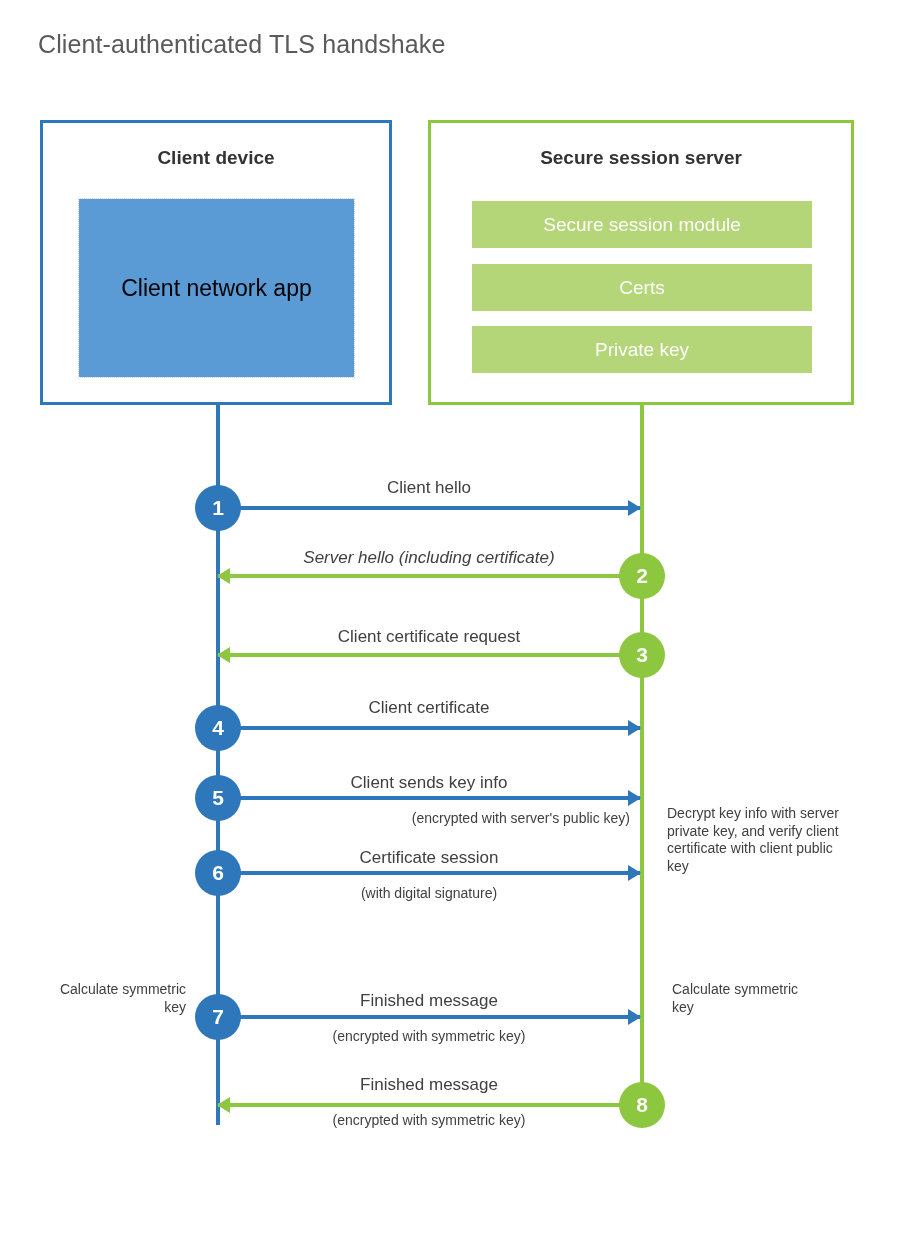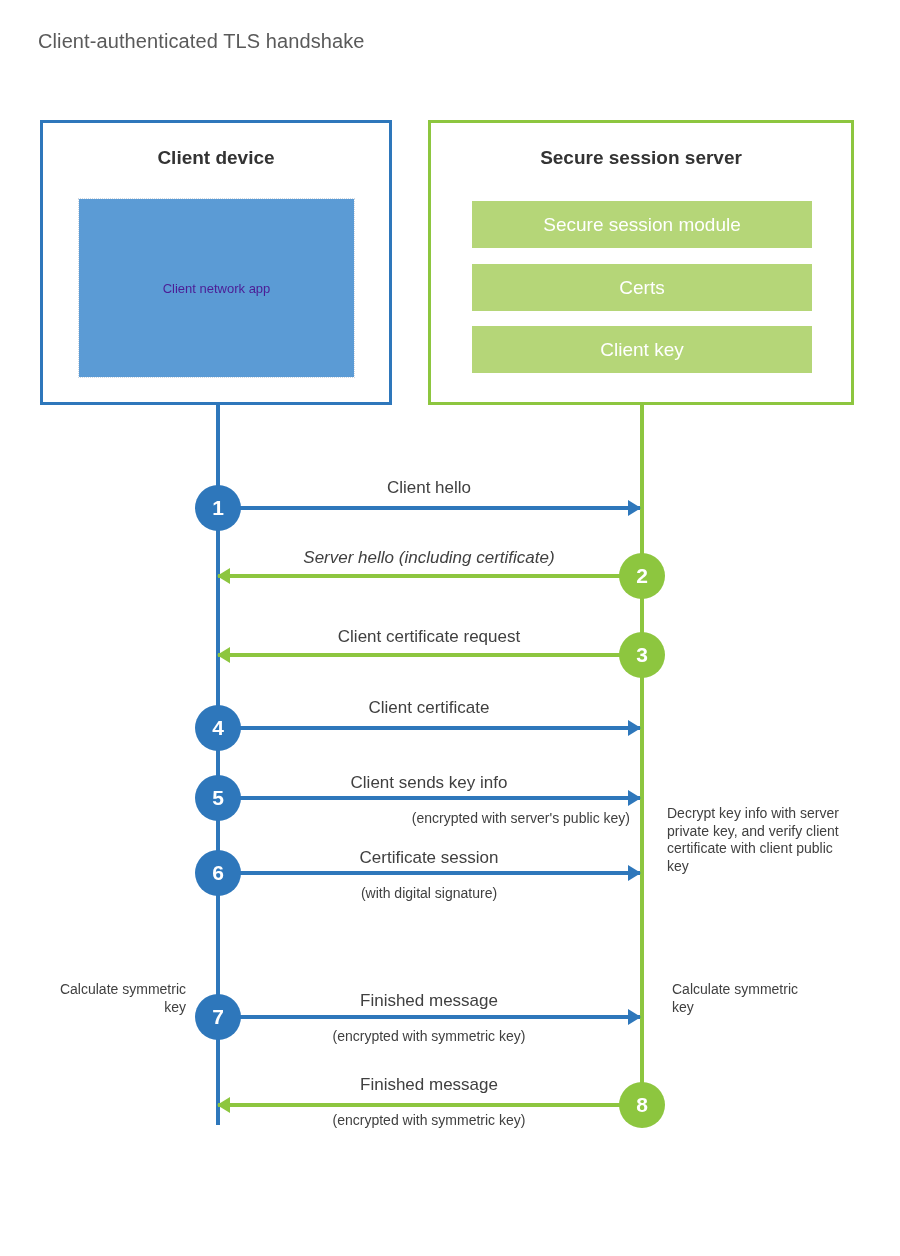--- a/index.html
+++ b/index.html
@@ -14,21 +14,21 @@
     font-family: "Liberation Sans", sans-serif;
     color: #404040;
     overflow: hidden;
   }
 
   
   #page-title {
     position: absolute;
     left: 38px;
     top: 30px;
-    font-size: 20px;
+    font-size: 25px;
     font-weight: 400;
     color: #5a5a5a;
     letter-spacing: 0.1px;
     white-space: nowrap;
   }
 
   
   .actor-box {
     position: absolute;
     background: #ffffff;
@@ -67,22 +67,22 @@
     top: 76px;
     width: 275px;
     height: 178px;
     background: #5B9BD5;
     outline: 1px dotted #cfd8e2;
     display: flex;
     align-items: center;
     justify-content: center;
   }
   #client-app .app-label {
-    color: #4c1d95;
-    font-size: 13px;
+    color: #000000;
+    font-size: 23px;
     line-height: 27px;
     text-align: center;
     width: 200px;
   }
 
   
   .server-bar {
     position: absolute;
     left: 41px;
     width: 340px;
@@ -201,21 +201,21 @@
   <div class="actor-title">Client device</div>
   <div id="client-app">
     <span class="app-label">Client network app</span>
   </div>
 </div>
 
 <div id="server-box" class="actor-box">
   <div class="actor-title">Secure session server</div>
   <div id="server-bar-1" class="server-bar">Certs</div>
   <div id="server-bar-0" class="server-bar">Secure session module</div>
-  <div id="server-bar-2" class="server-bar">Client key</div>
+  <div id="server-bar-2" class="server-bar">Private key</div>
 </div>
 
 <div id="lifeline-client" class="lifeline"></div>
 <div id="lifeline-server" class="lifeline"></div>
 
 <div class="msg blue to-right" style="left:218px; top:506px; width:422px;">
   <div class="line"></div>
   <div class="head"></div>
 </div>
 <div class="msg-label" style="left:228px; top:478px; width:402px;">Client hello</div>

